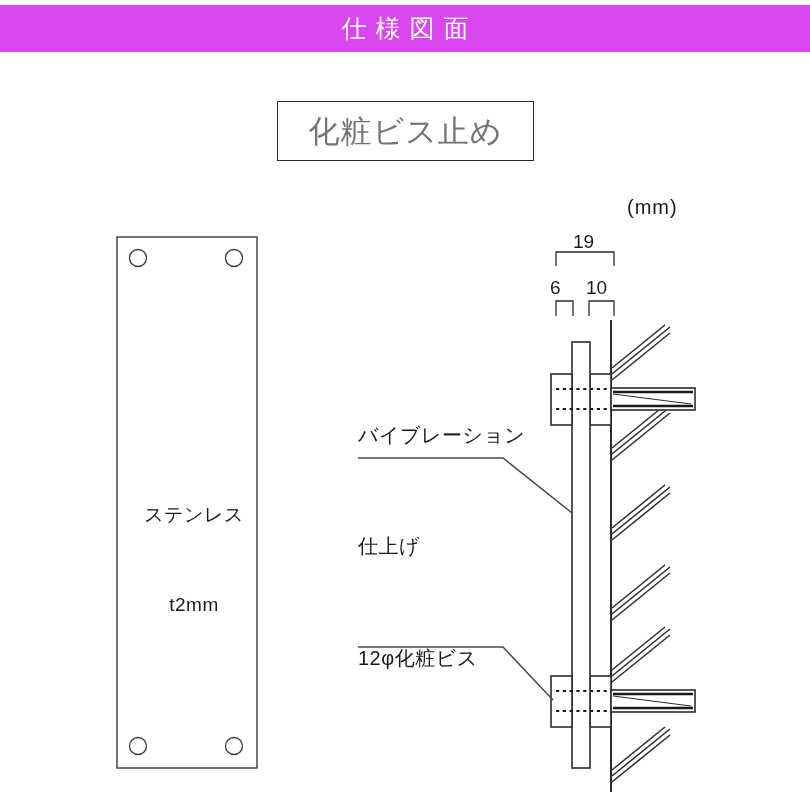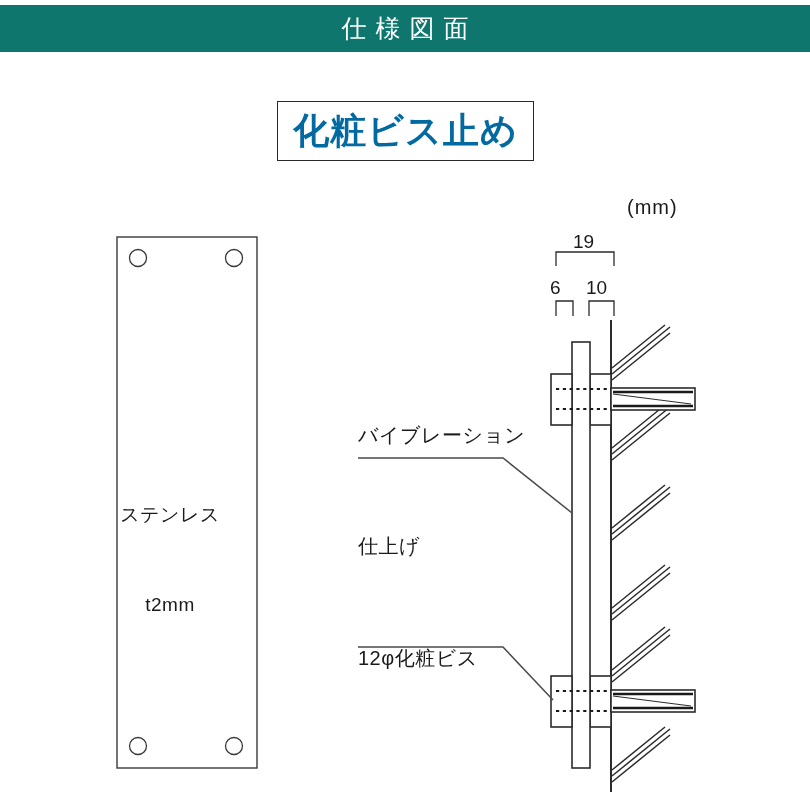--- a/index.html
+++ b/index.html
@@ -16,21 +16,21 @@
     color: #1a1a1a;
   }
 
   
   .header-bar {
     position: absolute;
     left: 0;
     top: 5px;
     width: 810px;
     height: 47px;
-    background: #0f766e;
+    background: #d946ef;
     display: flex;
     align-items: center;
     justify-content: center;
   }
   .header-title {
     color: #ffffff;
     font-size: 25px;
     letter-spacing: 9px;
     text-indent: 9px;
     font-weight: 400;
@@ -44,25 +44,24 @@
     top: 101px;
     width: 255px;
     height: 58px;
     border: 1.5px solid #2b2b2b;
     background: #ffffff;
     display: flex;
     align-items: center;
     justify-content: center;
   }
   .title-box-label {
-    font-size: 36px;
+    font-size: 31px;
     letter-spacing: 1px;
-    color: #0369a1;
+    color: #737373;
     line-height: 1;
-    font-weight: bold;
   }
 
   
   .draw-layer {
     position: absolute;
     left: 0;
     top: 0;
     width: 810px;
     height: 810px;
   }
@@ -89,21 +88,21 @@
     left: 550px;
     top: 275px;
     font-size: 19px;
   }
   .dim-10 {
     left: 586px;
     top: 275px;
     font-size: 19px;
   }
   .plate-note {
-    left: 94px;
+    left: 118px;
     top: 448px;
     width: 152px;
     text-align: center;
     font-size: 19px;
     letter-spacing: 0.5px;
   }
   .plate-note span { display: block; }
   .plate-note .l2 { margin-top: 9px; }
 
   .finish-note {

